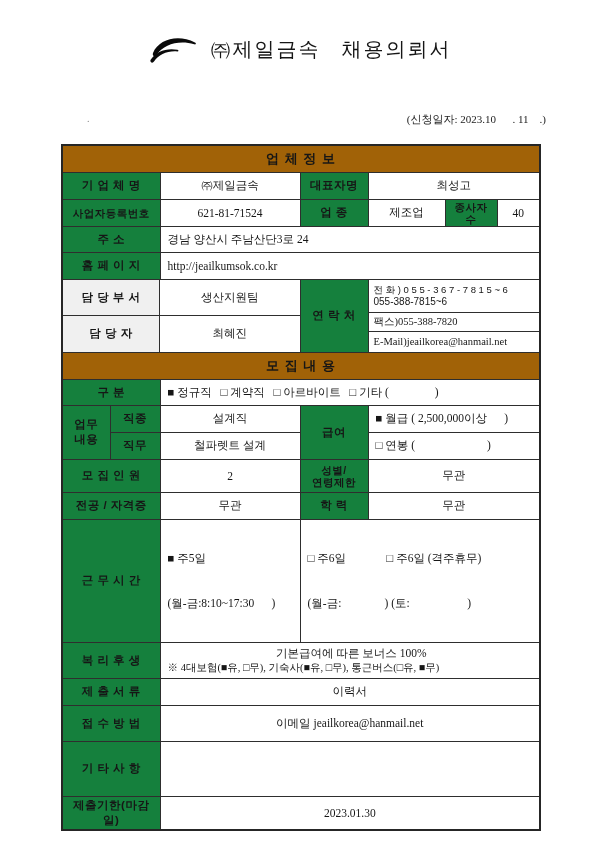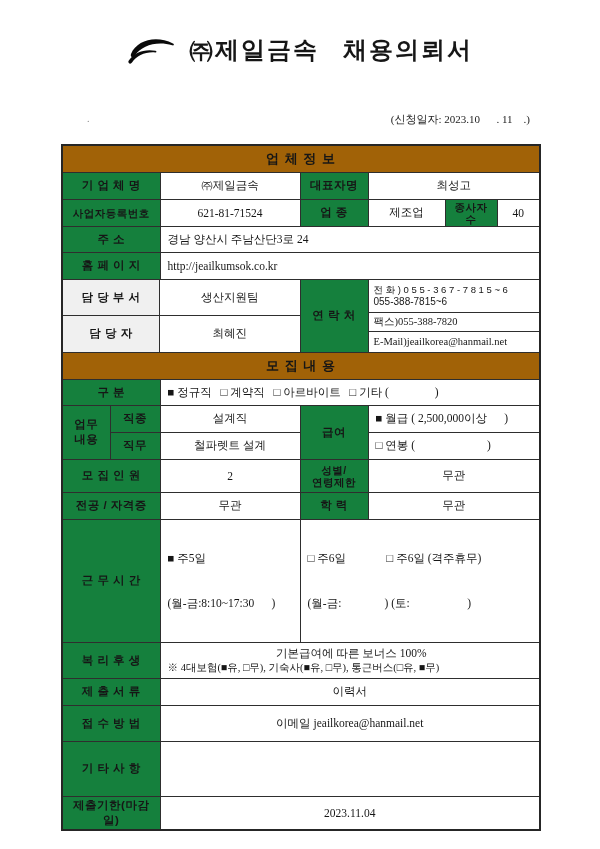--- a/index.html
+++ b/index.html
@@ -7,25 +7,25 @@
     width:600px; height:849px; position:relative;
     background:#ffffff; color:#161616;
     font-family:"Liberation Serif", serif;
   }
   .title-wrap {
     position:absolute; top:34px; left:0; width:600px;
     display:flex; justify-content:center; align-items:center; gap:12px;
   }
   .logo { width:50px; height:30px; }
   .title {
-    font-size:24px; font-weight:bold; letter-spacing:2px; white-space:pre;
+    font-size:20px; font-weight:normal; letter-spacing:2px; white-space:pre;
     font-family:"Liberation Serif", serif;
   }
   .date-line {
-    position:absolute; top:112px; right:70px;
+    position:absolute; top:112px; right:54px;
     font-size:11px; white-space:pre; color:#222;
   }
   .stray { position:absolute; top:113px; left:87px; font-size:10px; color:#888; }
 
   table.form {
     position:absolute; left:61px; top:144px; width:479px;
     border-collapse:collapse; table-layout:fixed;
     font-size:11.5px; border:2px solid #262626;
   }
   td { border:1px solid #2e2e2e; padding:1px 4px; text-align:center; vertical-align:middle; overflow:hidden; }
@@ -218,16 +218,16 @@
     <td colspan="5">이메일 jeailkorea@hanmail.net</td>
   </tr>
 
   <tr class="h55">
     <td class="lab" colspan="2">기 타 사 항</td>
     <td colspan="5"></td>
   </tr>
 
   <tr class="h30">
     <td class="lab" colspan="2">제출기한(마감일)</td>
-    <td colspan="5">2023.11.04</td>
+    <td colspan="5">2023.01.30</td>
   </tr>
 </tbody>
   </table>
 
 </body></html>

